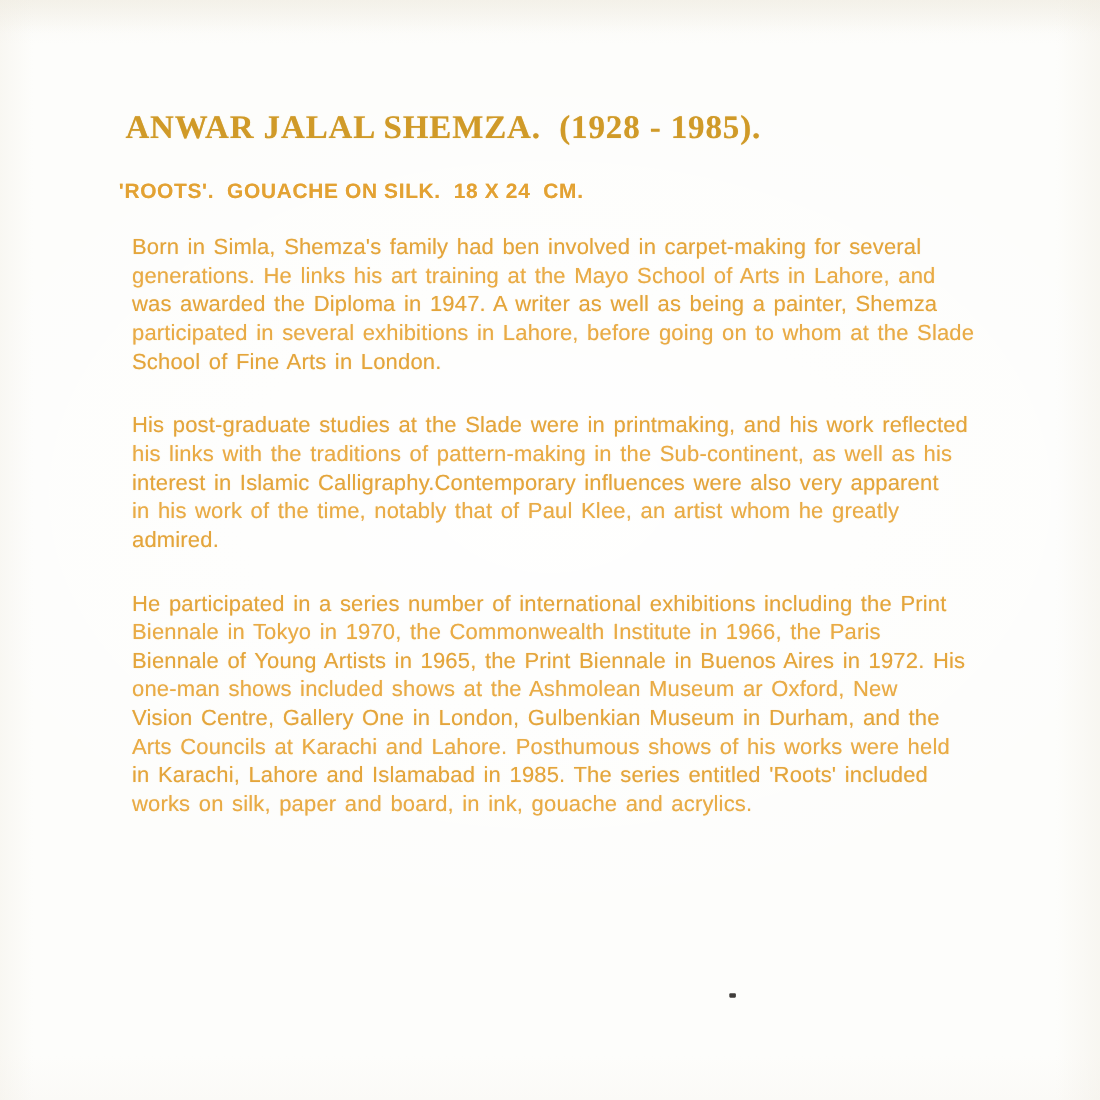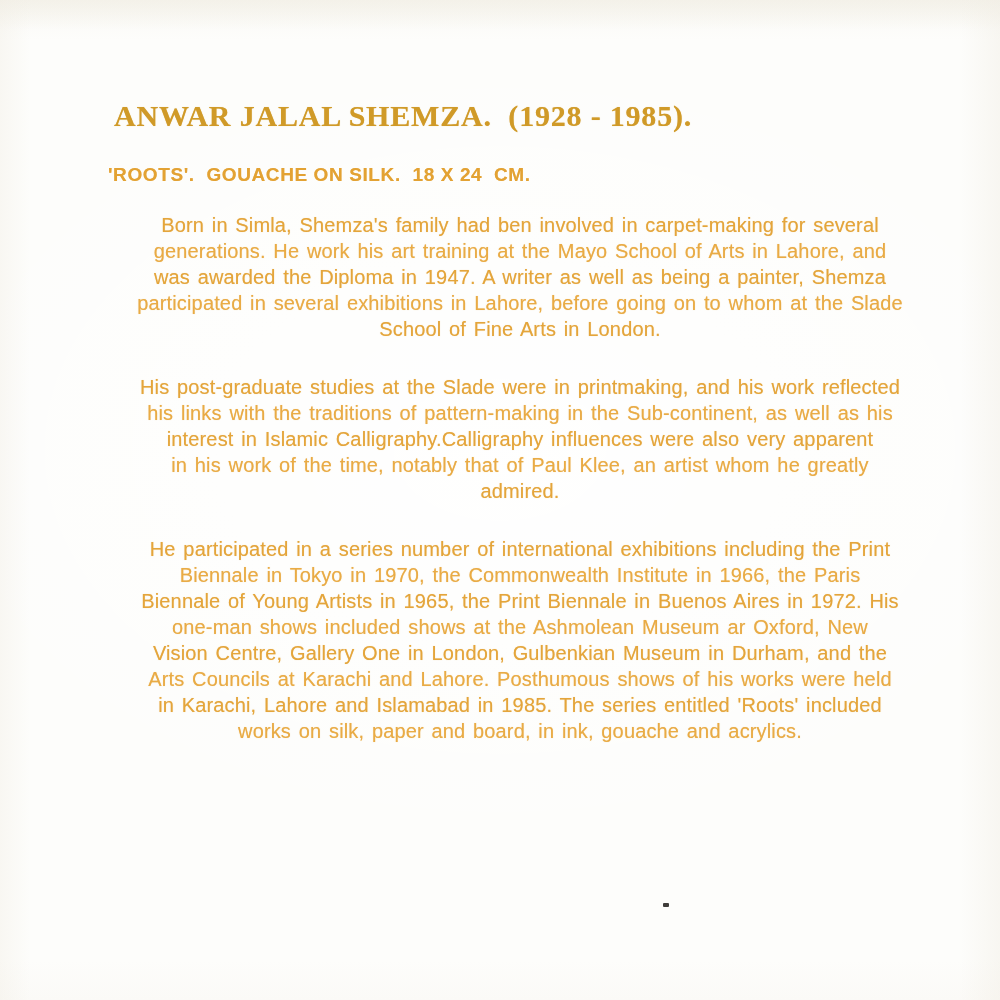--- a/index.html
+++ b/index.html
@@ -9,21 +9,20 @@
   .page {
     position: relative;
     width: 1000px;
     height: 1000px;
     background:
       radial-gradient(ellipse 900px 600px at 50% 45%, rgba(255,255,255,0.9), rgba(255,255,255,0) 70%),
       linear-gradient(180deg, #f9f8f4 0%, #fdfdfb 4%, #fdfdfb 96%, #fbfaf7 100%);
     background-color: #fdfdfb;
     overflow: hidden;
     font-family: "Liberation Sans", sans-serif;
-    text-align: center;
   }
   .artist-title {
     position: absolute;
     left: 114px;
     top: 99px;
     margin: 0;
     font-family: "Liberation Serif", serif;
     font-weight: bold;
     font-size: 30px;
     letter-spacing: 0.8px;
@@ -89,30 +88,30 @@
   <div class="paper-streaks"></div>
 
   <h1 class="artist-title">ANWAR JALAL SHEMZA.  (1928 - 1985).</h1>
 
   <div class="artwork-line">'ROOTS'.  GOUACHE ON SILK.  18 X 24  CM.</div>
 
   <div class="body-text">
 
     <div class="para">
       <div class="line">Born in Simla, Shemza's family had ben involved in carpet-making for several</div>
-      <div class="line">generations. He work his art training at the Mayo School of Arts in Lahore, and</div>
+      <div class="line">generations. He links his art training at the Mayo School of Arts in Lahore, and</div>
       <div class="line">was awarded the Diploma in 1947. A writer as well as being a painter, Shemza</div>
       <div class="line">participated in several exhibitions in Lahore, before going on to whom at the Slade</div>
       <div class="line">School of Fine Arts in London.</div>
     </div>
 
     <div class="para">
       <div class="line">His post-graduate studies at the Slade were in printmaking, and his work reflected</div>
       <div class="line">his links with the traditions of pattern-making in the Sub-continent, as well as his</div>
-      <div class="line">interest in Islamic Calligraphy.Calligraphy influences were also very apparent</div>
+      <div class="line">interest in Islamic Calligraphy.Contemporary influences were also very apparent</div>
       <div class="line">in his work of the time, notably that of Paul Klee, an artist whom he greatly</div>
       <div class="line">admired.</div>
     </div>
 
 
     <div class="para">
       <div class="line">He participated in a series number of international exhibitions including the Print</div>
       <div class="line">Biennale in Tokyo in 1970, the Commonwealth Institute in 1966, the Paris</div>
       <div class="line">Biennale of Young Artists in 1965, the Print Biennale in Buenos Aires in 1972. His</div>
       <div class="line">one-man shows included shows at the Ashmolean Museum ar Oxford, New</div>

